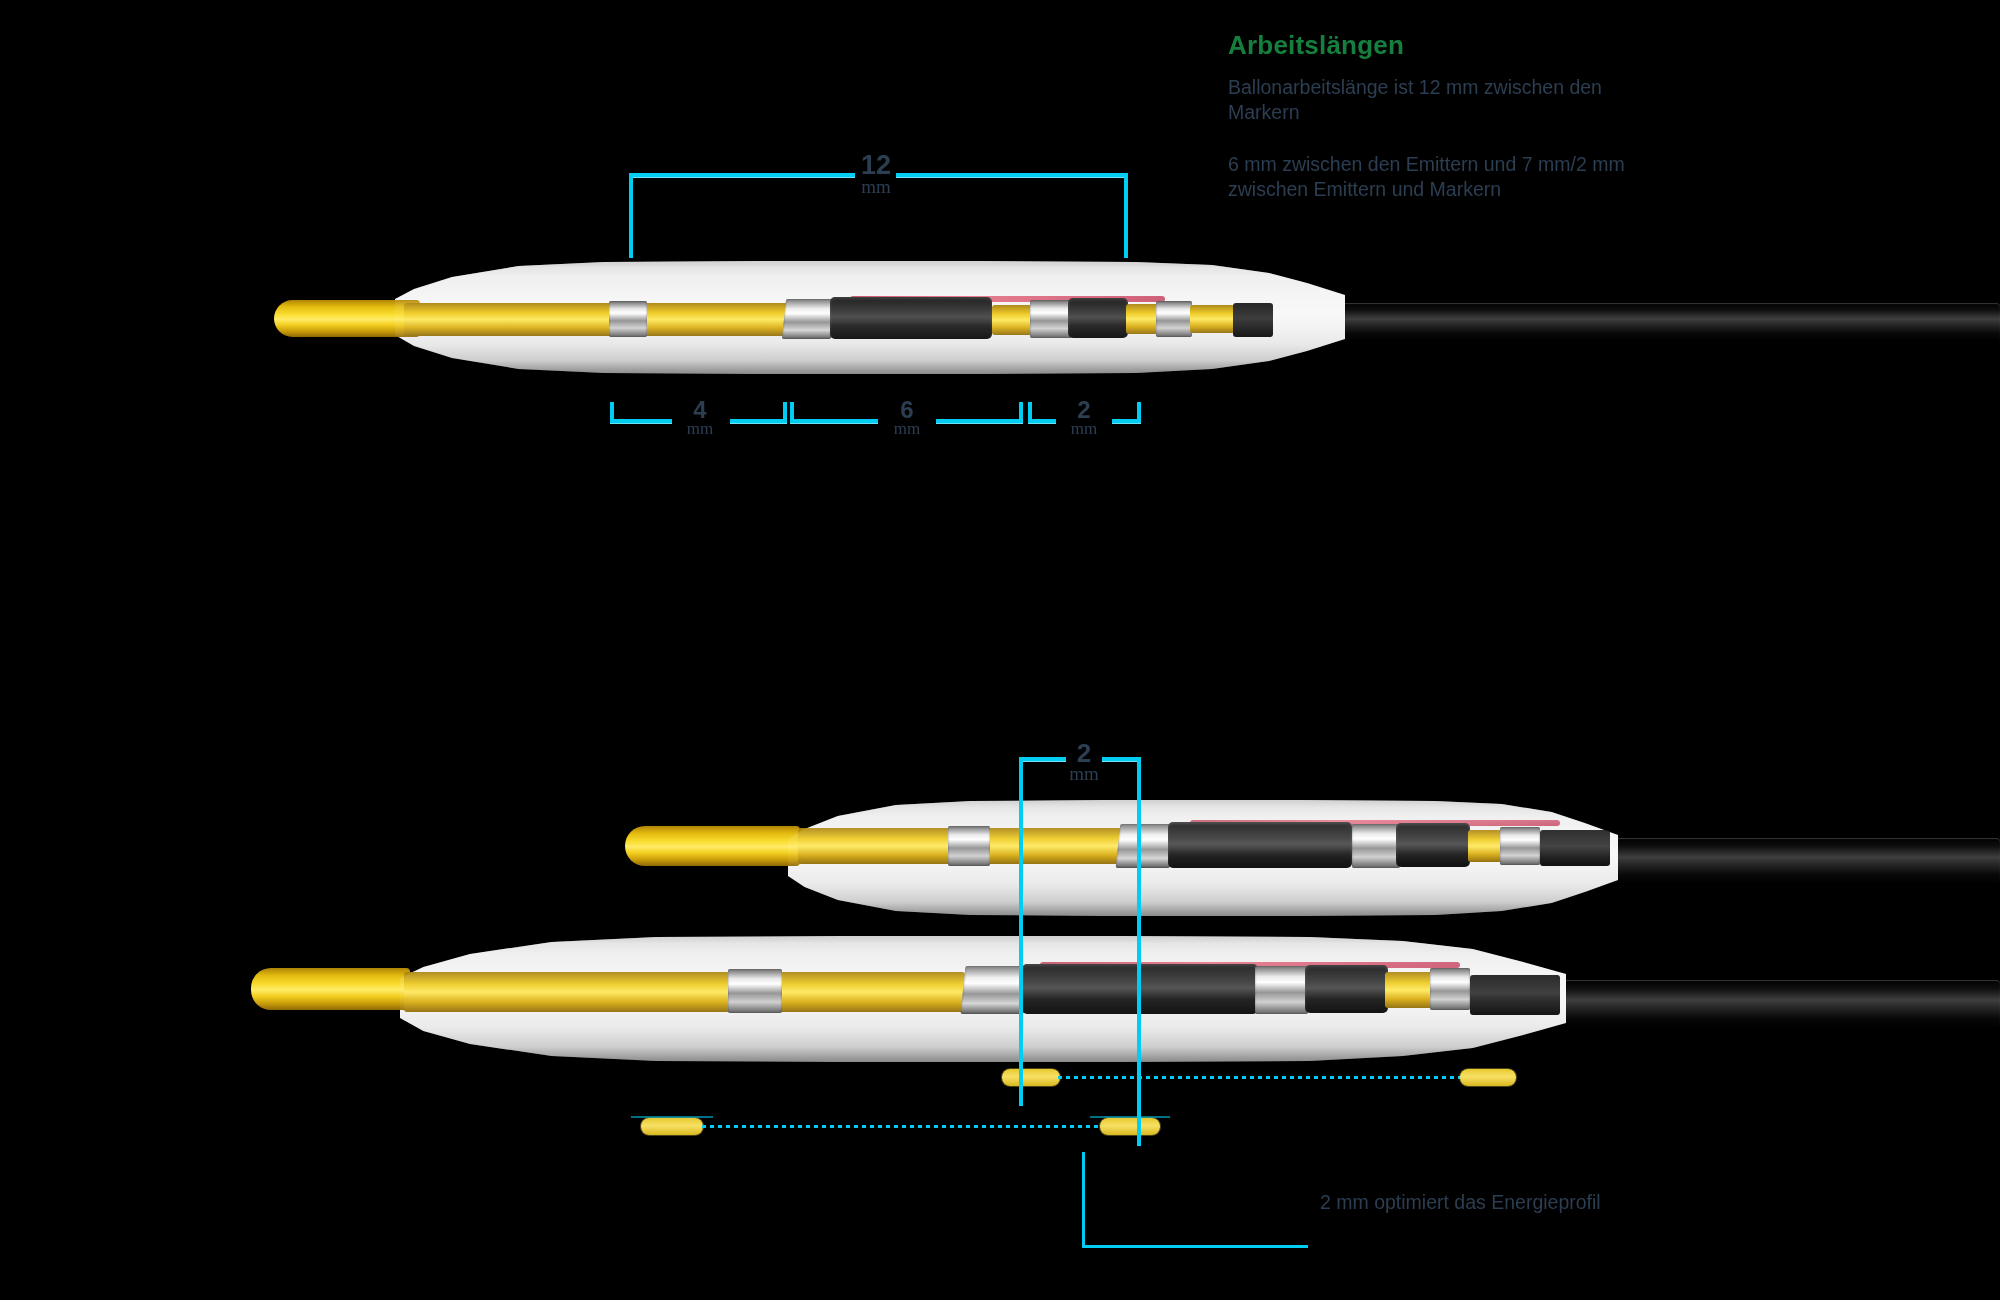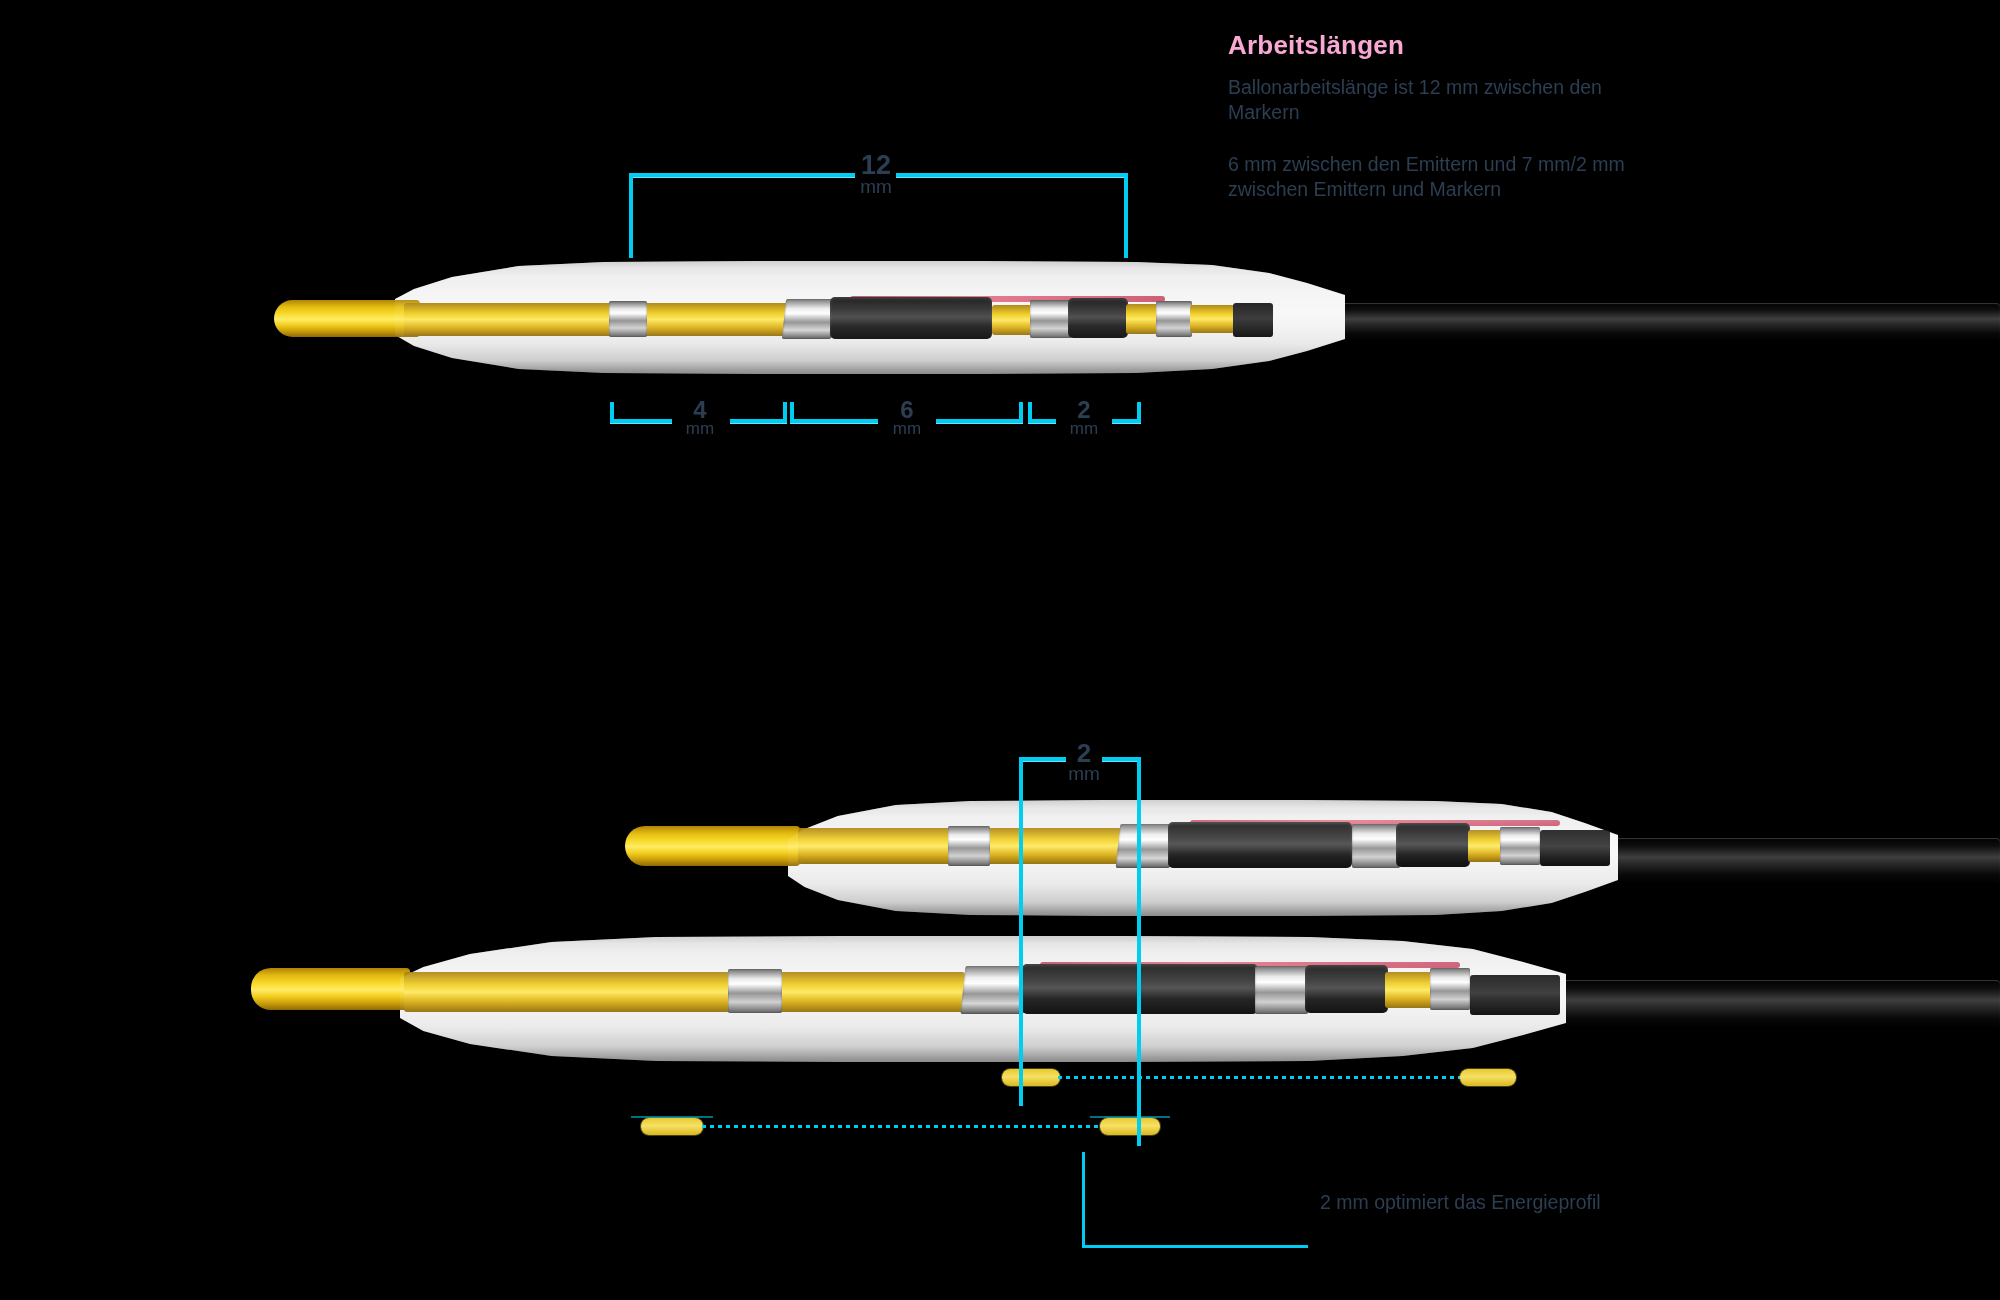--- a/index.html
+++ b/index.html
@@ -2,30 +2,30 @@
 <html><head>
 <meta charset="utf-8">
 <style>
   html,body{margin:0;padding:0;background:#000;}
   .stage{
     position:relative;width:2000px;height:1300px;background:#000;overflow:hidden;
     font-family:"Liberation Sans",sans-serif;
   }
   
   .text-block{position:absolute;z-index:7;color:#2c3e52;}
-  .text-block h3{font-size:26px;font-weight:700;margin:0 0 14px 0;color:#f9a8d4;letter-spacing:.2px;}
+  .text-block h3{font-size:26px;font-weight:700;margin:0 0 14px 0;color:#15803d;letter-spacing:.2px;}
   .text-block p{font-size:19.5px;line-height:25px;margin:4px 0 27px 0;white-space:pre-line;color:#2c3e52;}
   
   .hline{position:absolute;height:4px;background:#00cdf2;border-bottom:1px solid rgba(255,255,255,.42);z-index:6;}
   .vline{position:absolute;width:4px;background:#00cdf2;z-index:6;}
   .dotline{position:absolute;height:3px;z-index:5;
     background:repeating-linear-gradient(90deg,#00cdf2 0 4px,transparent 4px 8px);}
   .mlabel{position:absolute;transform:translateX(-50%);text-align:center;z-index:7;color:#2c3e52;}
   .mlabel .mnum{display:block;font-weight:700;font-size:27px;line-height:27px;}
-  .mlabel .munit{display:block;font-size:19px;line-height:20px;margin-top:-2px;}
+  .mlabel .munit{display:block;font-size:19px;line-height:20px;margin-top:-2px;font-family:Liberation Serif, serif;}
   .mlabel.small .mnum{font-size:24px;line-height:24px;}
   .mlabel.small .munit{font-size:17px;line-height:18px;}
   .mlabel.offset .mnum{font-size:26px;line-height:26px;}
   
   .piece{position:absolute;}
   .balloon{z-index:2;opacity:.97;
     background:linear-gradient(180deg,#9e9e9e 0%,#d9d9d9 6%,#f1f1f1 14%,#fbfbfb 28%,#ffffff 46%,#f8f8f8 60%,#ededed 75%,#d7d7d7 88%,#9b9b9b 96%,#8a8a8a 100%);}
   .film{z-index:4;pointer-events:none;
     background:linear-gradient(180deg,rgba(255,255,255,.55) 0%,rgba(255,255,255,.14) 22%,rgba(255,255,255,.05) 50%,rgba(255,255,255,.10) 72%,rgba(190,190,190,.30) 95%,rgba(150,150,150,.35) 100%);}
   .tip{z-index:3;border-radius:20px 4px 4px 20px;

